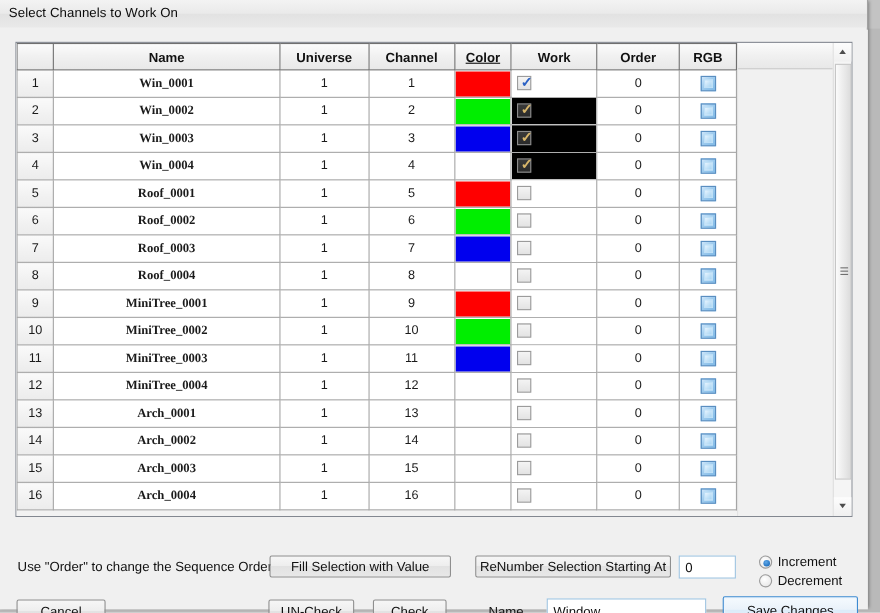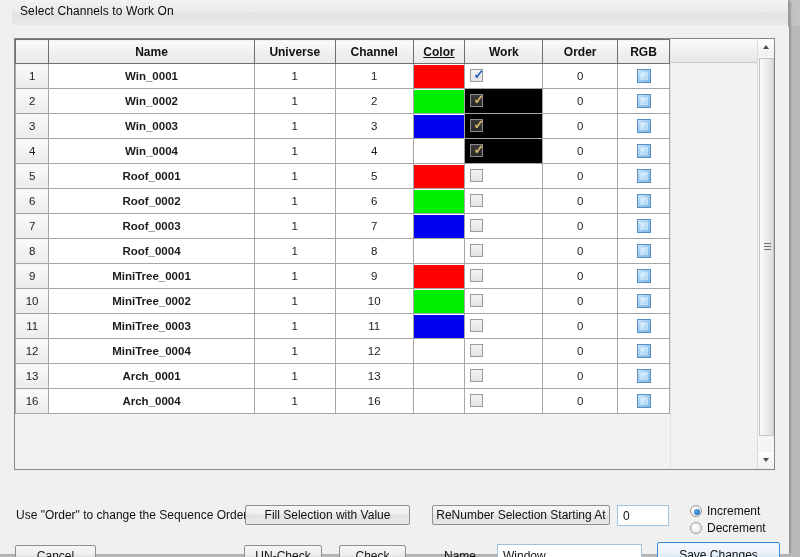--- a/index.html
+++ b/index.html
@@ -31,21 +31,20 @@
   }
 
   
   #dialog {
     position: absolute; left: 0; top: 0;
     width: 789px; height: 552px;
     background: #f0f0f0;
     border: 1px solid #9a9a9a;
     border-top: none; border-left: none;
     box-shadow: 1px 1px 3px rgba(0,0,0,.35);
-    padding-left: 12px;
   }
   #titlebar {
     height: 25px;
     background: linear-gradient(to bottom,#f3f3f3 0%, #eaeaea 48%, #e2e2e2 52%, #e9e9e9 100%);
     position: relative;
   }
   #titlebar .title-text {
     position: absolute; left: 8px; top: 4px;
     font-size: 12px; color: #0a0a0a;
     letter-spacing: .1px;
@@ -106,21 +105,21 @@
   th.c-rgb,    td.c-rgb    { width: 50px; }
 
   td.c-rownum {
     background: linear-gradient(to bottom,#fafafa 0%,#f1f1f1 60%,#ececec 100%);
     text-align: left;
     padding-left: 3px;
     font-size: 11.5px;
     color: #1b1b1b;
     border-right: 1px solid #808080;
   }
-  td.c-name { font-weight: bold; font-size: 11.5px; }
+  td.c-name { font-weight: bold; font-size: 11.5px; font-family: Liberation Serif, serif; }
   td.c-color { padding: 0; }
   td.c-color .swatch { width: 100%; height: 23px; display:block; }
 
   
   td.c-work { position: relative; background:#fff; }
   td.c-work.sel { background: #000; }
   .chk {
     width: 13px; height: 13px;
     display: inline-block;
     position: relative;
@@ -482,20 +481,48 @@
                 <td class="c-color">
                   <span class="swatch" style="background: rgb(255, 255, 255);"></span>
                 </td>
                 <td class="c-work">
                   <span class="chk"></span>
                 </td>
                 <td class="c-order">0</td>
                 <td class="c-rgb"><span class="rgbbtn"></span></td>
               </tr>
               <tr>
+                <td class="c-rownum">14</td>
+                <td class="c-name">Arch_0002</td>
+                <td class="c-uni">1</td>
+                <td class="c-chan">14</td>
+                <td class="c-color">
+                  <span class="swatch" style="background: rgb(255, 255, 255);"></span>
+                </td>
+                <td class="c-work">
+                  <span class="chk"></span>
+                </td>
+                <td class="c-order">0</td>
+                <td class="c-rgb"><span class="rgbbtn"></span></td>
+              </tr>
+              <tr>
+                <td class="c-rownum">15</td>
+                <td class="c-name">Arch_0003</td>
+                <td class="c-uni">1</td>
+                <td class="c-chan">15</td>
+                <td class="c-color">
+                  <span class="swatch" style="background: rgb(255, 255, 255);"></span>
+                </td>
+                <td class="c-work">
+                  <span class="chk"></span>
+                </td>
+                <td class="c-order">0</td>
+                <td class="c-rgb"><span class="rgbbtn"></span></td>
+              </tr>
+              <tr>
                 <td class="c-rownum">16</td>
                 <td class="c-name">Arch_0004</td>
                 <td class="c-uni">1</td>
                 <td class="c-chan">16</td>
                 <td class="c-color">
                   <span class="swatch" style="background: rgb(255, 255, 255);"></span>
                 </td>
                 <td class="c-work">
                   <span class="chk"></span>
                 </td>

